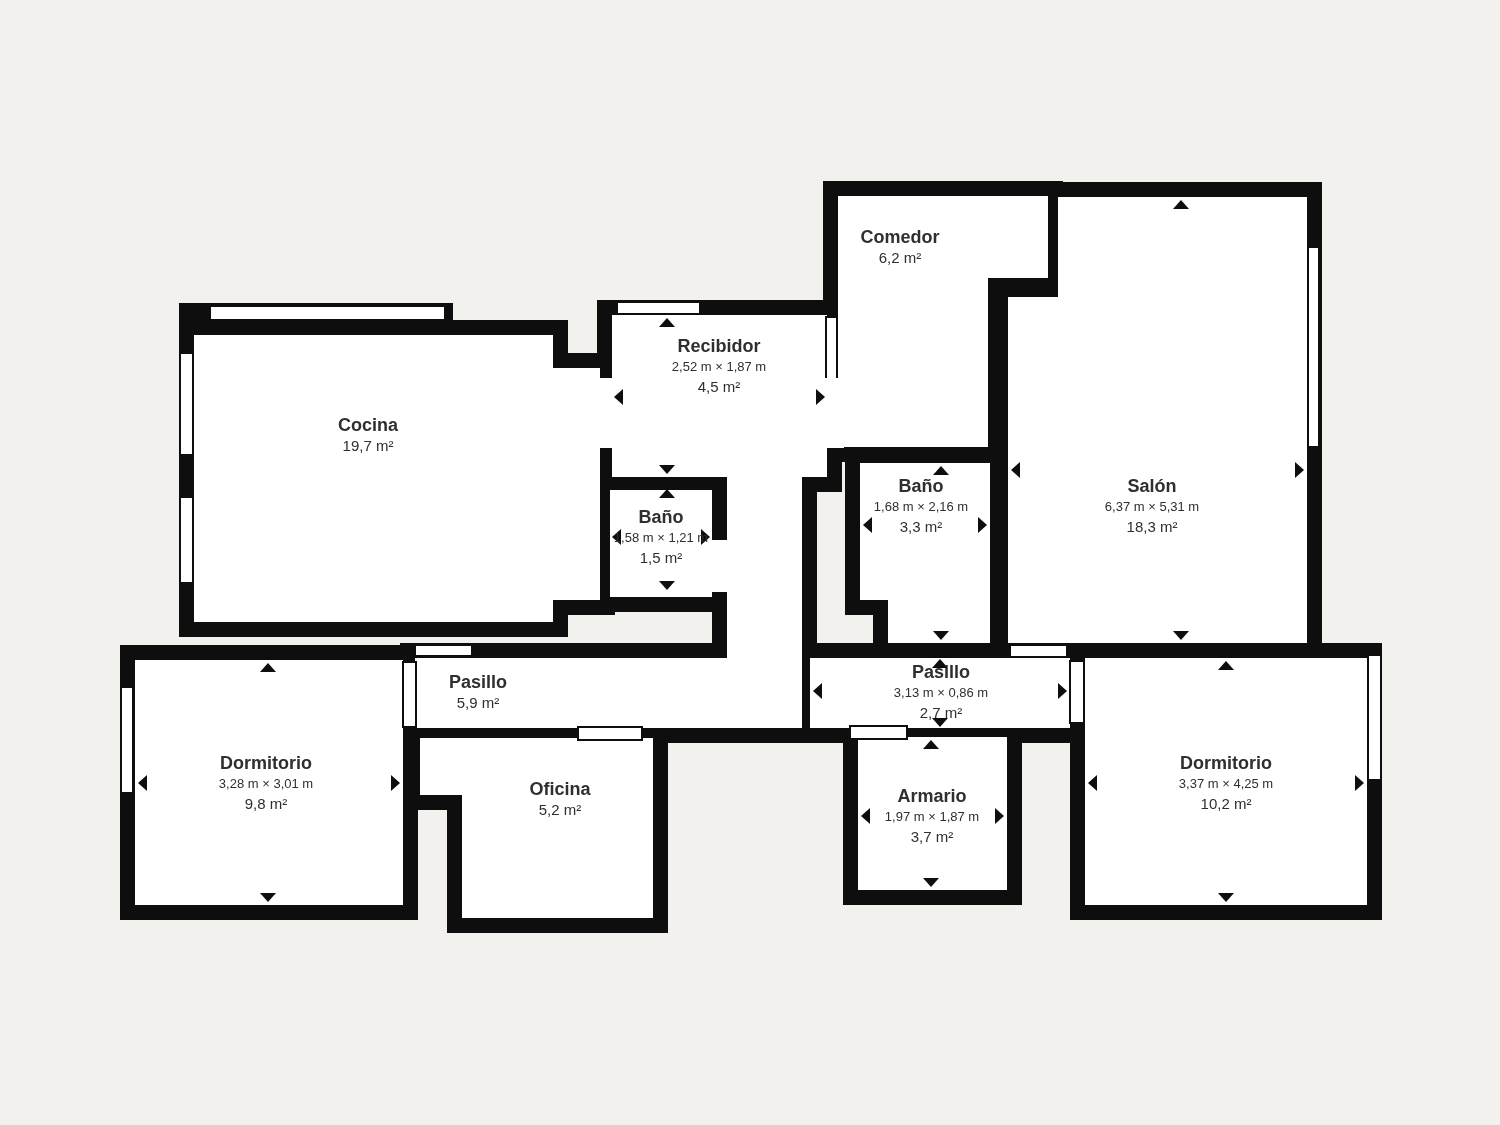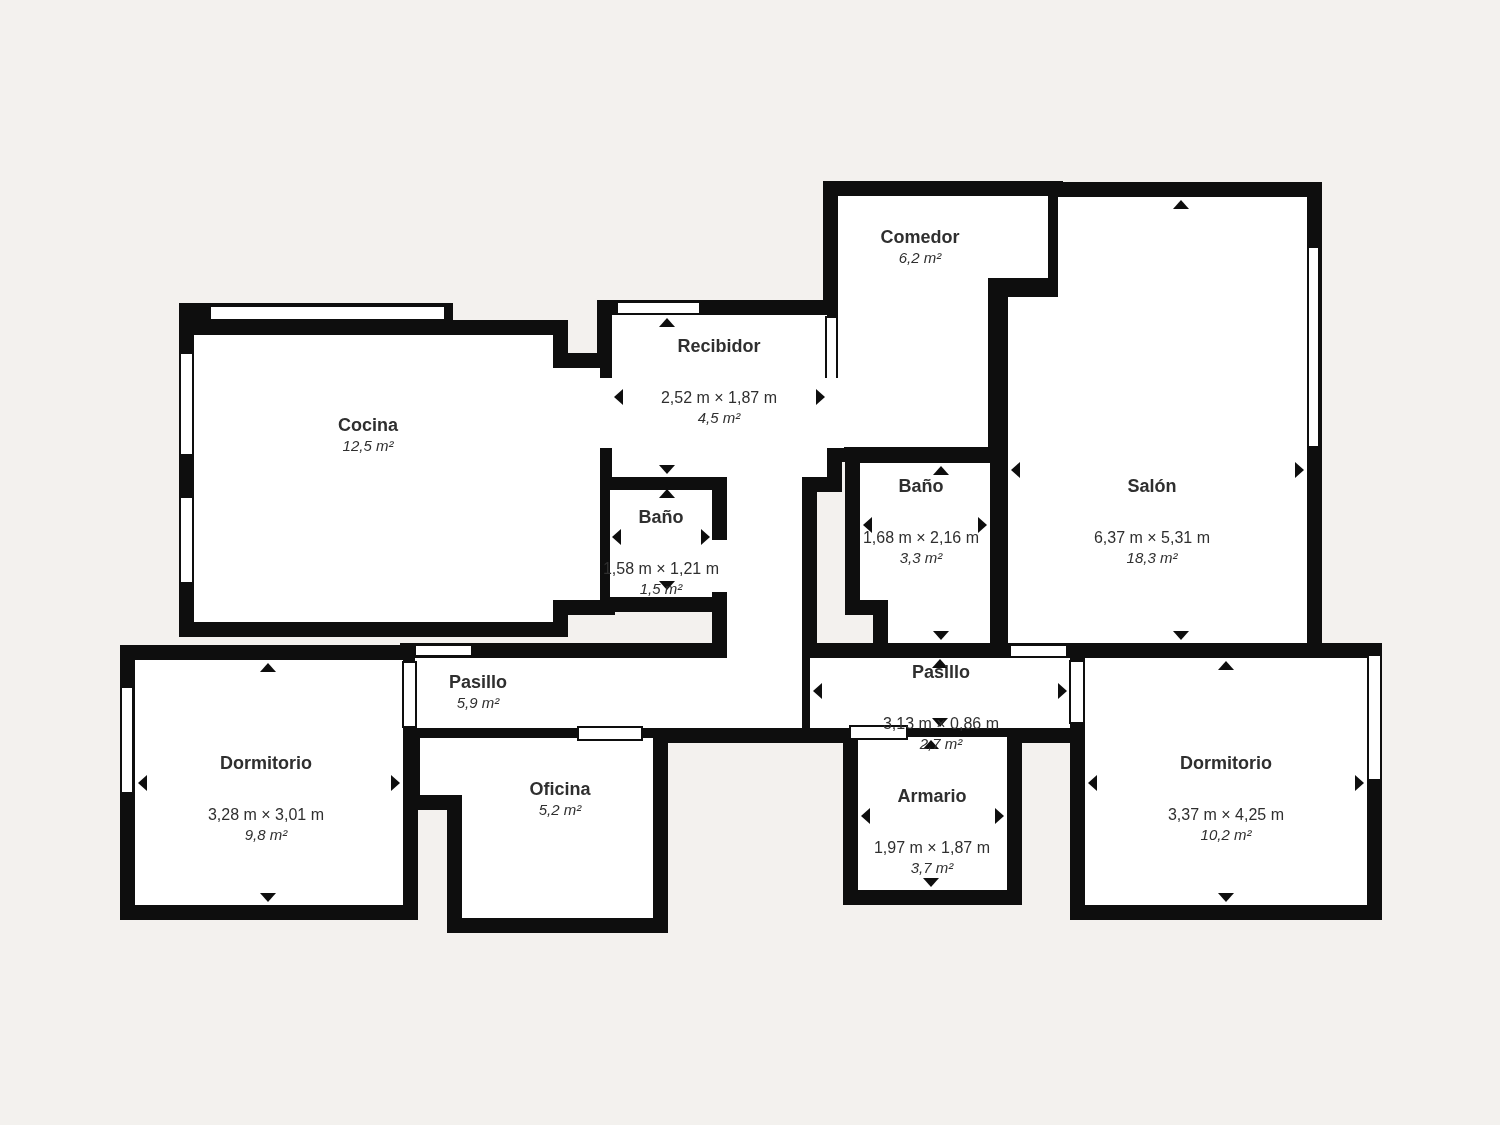--- a/index.html
+++ b/index.html
@@ -12,22 +12,22 @@
   #plan svg{position:absolute;left:0;top:0;}
   .wall{fill:none;stroke:var(--wall);stroke-width:30;stroke-linejoin:miter;}
   .wallsolid{fill:var(--wall);}
   .floor{fill:var(--room);}
   .win{fill:var(--room);stroke:var(--wall);stroke-width:2;}
   .door{fill:var(--room);}
   .arrow{fill:var(--wall);}
   .room-label{position:absolute;transform:translateX(-50%);text-align:center;
               white-space:nowrap;color:var(--text);z-index:3;}
   .room-name{font-size:18px;font-weight:700;line-height:21px;}
-  .room-dims{font-size:16px;line-height:20px;margin-top:31px;}
-  .room-area{font-size:15px;line-height:20px;font-style:italic;}
+  .room-dims{font-size:13px;line-height:20px;}
+  .room-area{font-size:15px;line-height:20px;}
   .room-dims:empty,.room-area:empty{display:none;}
   #watermark{position:absolute;left:583px;top:524px;font-size:64px;font-weight:700;
              letter-spacing:1px;color:var(--watermark);line-height:1;z-index:2;
              font-family:"DejaVu Sans Mono","Liberation Mono",monospace;}
 </style>
 </head>
 <body>
 
 <div id="plan">
 
@@ -130,29 +130,29 @@
       <polygon class="arrow" points="138,783 147,775 147,791"></polygon>
       <polygon class="arrow" points="400,783 391,775 391,791"></polygon>
       <polygon class="arrow" points="1226,661 1218,670 1234,670"></polygon>
       <polygon class="arrow" points="1226,902 1218,893 1234,893"></polygon>
       <polygon class="arrow" points="1088,783 1097,775 1097,791"></polygon>
       <polygon class="arrow" points="1364,783 1355,775 1355,791"></polygon>
     </g>
   </svg>
 
 
-  <div class="room-label" style="left:920px;top:227px;">
+  <div class="room-label" style="left:900px;top:227px;">
     <div class="room-name">Comedor</div>
 
     <div class="room-area">6,2 m²</div>
   </div>
   <div class="room-label" style="left:368px;top:415px;">
     <div class="room-name">Cocina</div>
 
-    <div class="room-area">12,5 m²</div>
+    <div class="room-area">19,7 m²</div>
   </div>
   <div class="room-label" style="left:719px;top:336px;">
     <div class="room-name">Recibidor</div>
     <div class="room-dims">2,52 m × 1,87 m</div>
     <div class="room-area">4,5 m²</div>
   </div>
   <div class="room-label" style="left:661px;top:507px;">
     <div class="room-name">Baño</div>
     <div class="room-dims">1,58 m × 1,21 m</div>
     <div class="room-area">1,5 m²</div>

